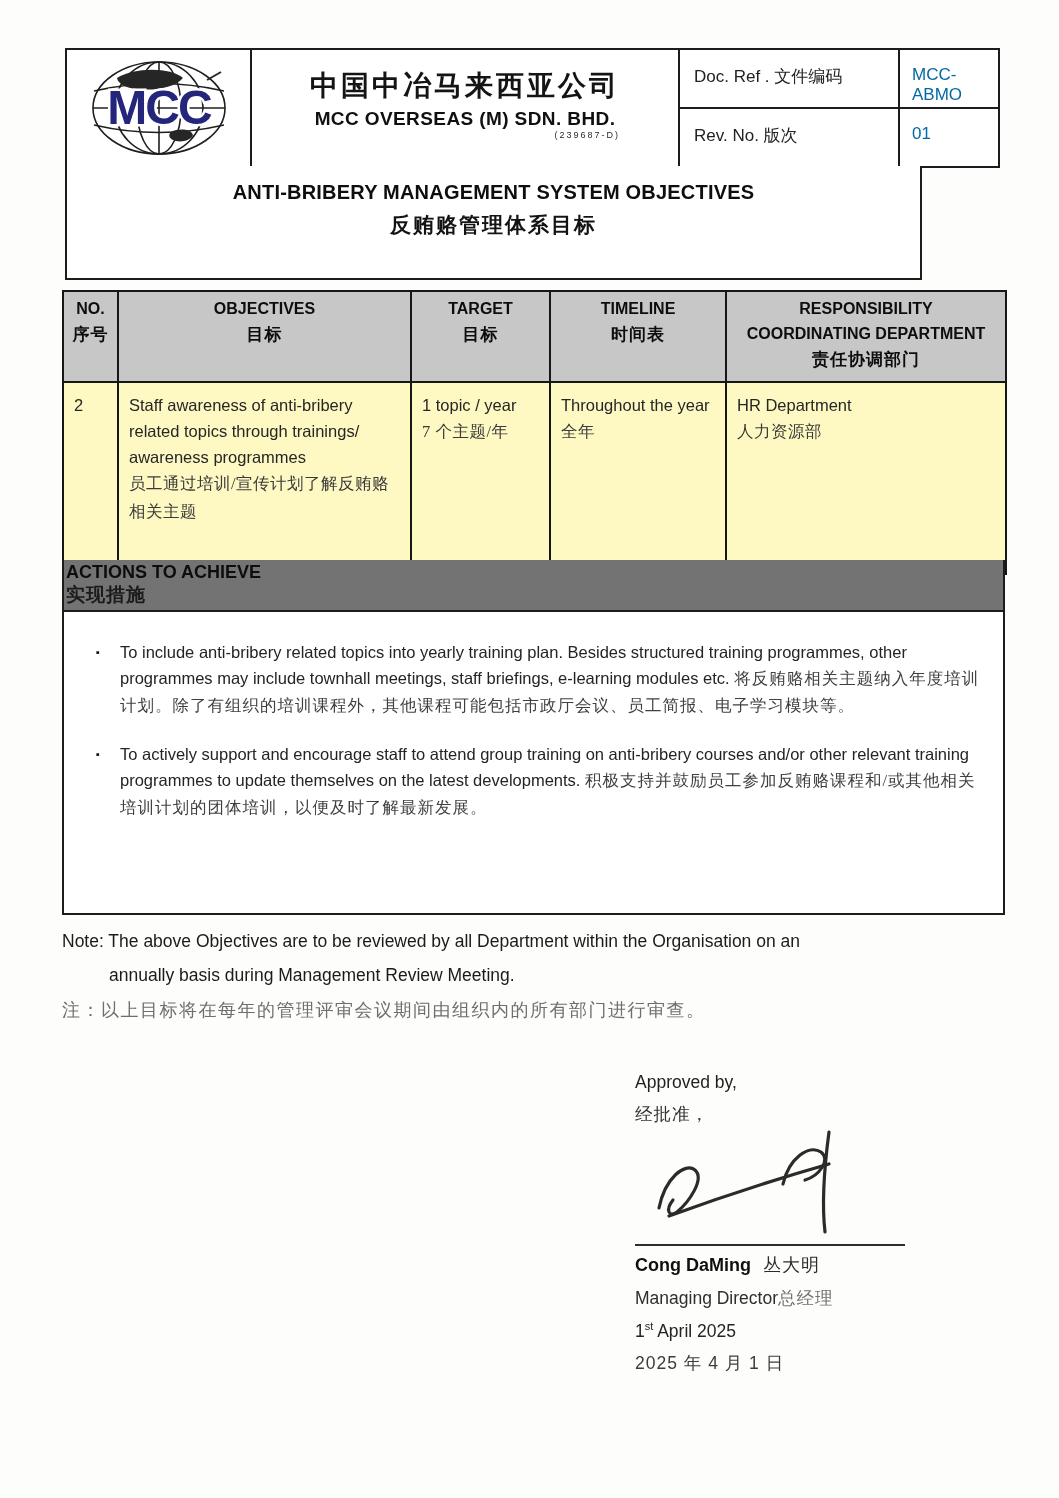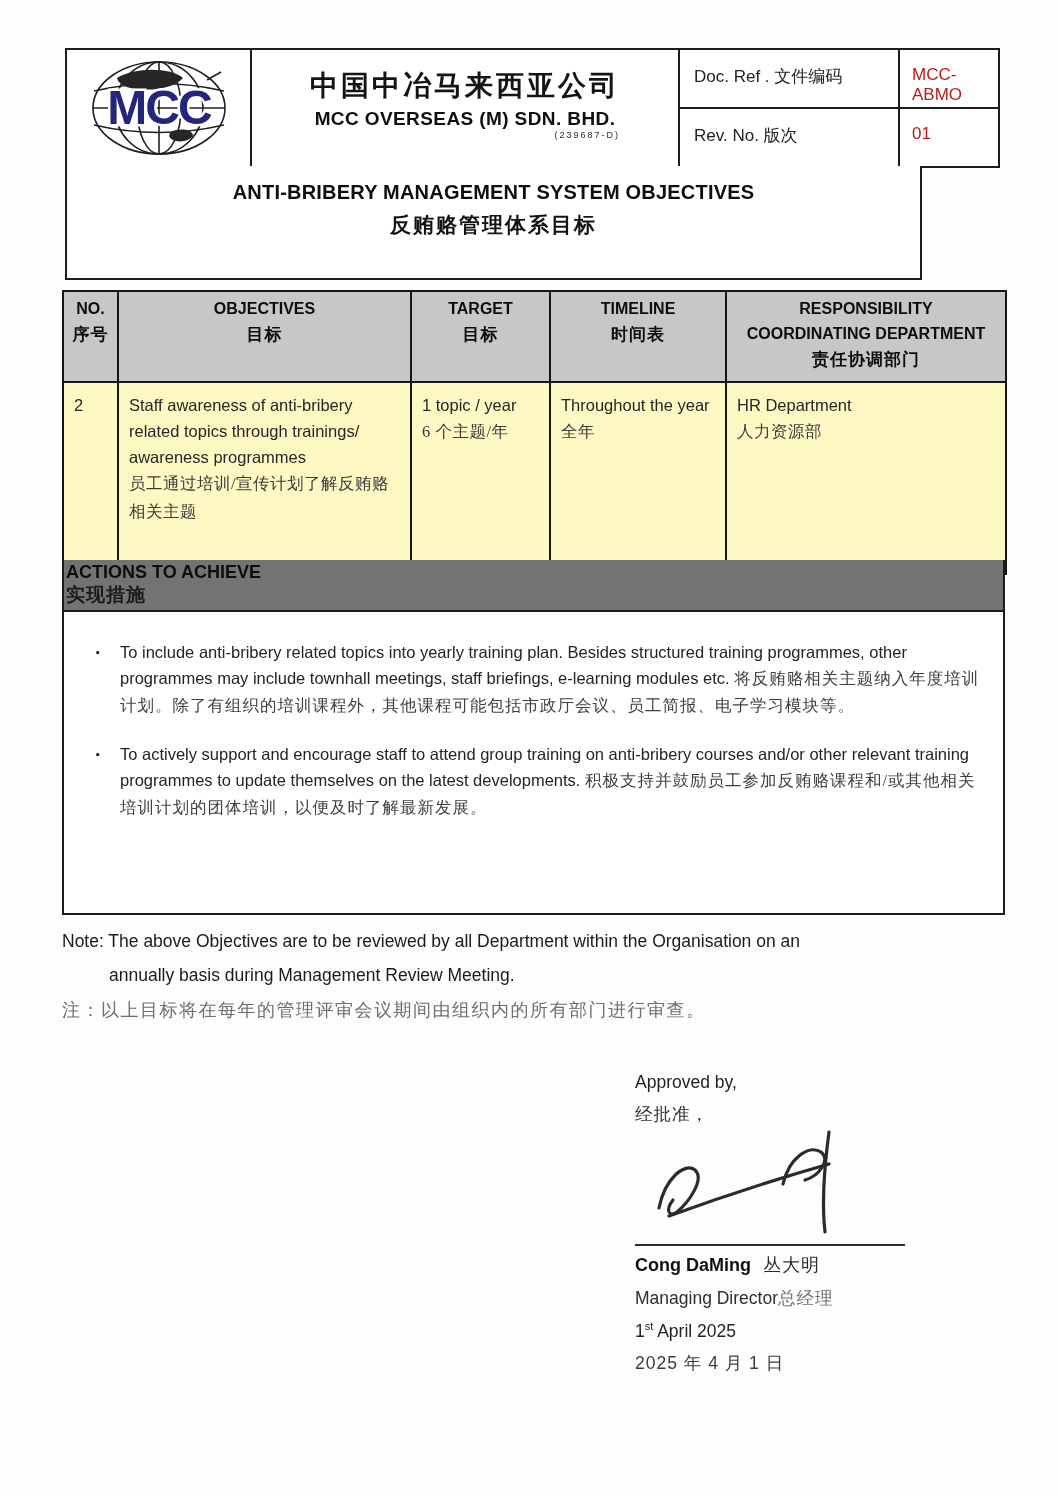--- a/index.html
+++ b/index.html
@@ -17,21 +17,21 @@
   .hdr-logo { width:185px; border-right:2px solid #1c1c1c; display:flex;
               align-items:center; justify-content:center; }
   .hdr-company { width:428px; border-right:2px solid #1c1c1c; text-align:center; padding-top:17px; }
   .company-cn { font-size:28px; font-weight:bold; letter-spacing:3px; color:#141414; }
   .company-en { font-size:19px; font-weight:bold; letter-spacing:.4px; margin-top:3px; color:#101010; }
   .company-reg { font-size:9px; letter-spacing:2px; text-align:right; padding-right:58px; color:#2a2a2a; }
   .hdr-right { flex:1; display:flex; flex-direction:column; }
   .hdr-right .hrow { flex:1; display:flex; }
   .hdr-right .hrow:first-child { border-bottom:2px solid #1c1c1c; }
   .hrow .lbl { width:220px; border-right:2px solid #1c1c1c; padding:15px 0 0 14px; font-size:17px; color:#222; }
-  .hrow .val { flex:1; padding:15px 0 0 12px; font-size:17px; color:#b91c1c;border-radius:14px; }
+  .hrow .val { flex:1; padding:15px 0 0 12px; font-size:17px; color:#0369a1;border-radius:14px; }
 
   
   .title-box { position:absolute; left:65px; top:166px; width:857px; height:114px;
                border:2px solid #1c1c1c; border-top:none; text-align:center; padding-top:15px; background:#fff; }
   .title-en { font-size:20px; font-weight:bold; letter-spacing:.2px; color:#0e0e0e; }
   .title-cn { font-size:21px; font-weight:bold; margin-top:7px; letter-spacing:2px; color:#131313; }
 
   
   table.obj { position:absolute; left:62px; top:290px; width:943px;
               border-collapse:collapse; table-layout:fixed; background:#fef9c3; }
@@ -163,21 +163,21 @@
     <tr>
       <td>
         <span class="en-t">2</span>
       </td>
       <td>
         <span class="en-t">Staff awareness of anti-bribery related topics through trainings/ awareness programmes</span>
         <span class="cn-t cjk">员工通过培训/宣传计划了解反贿赂相关主题</span>
       </td>
       <td>
         <span class="en-t">1 topic / year</span>
-        <span class="cn-t cjk">6 个主题/年</span>
+        <span class="cn-t cjk">7 个主题/年</span>
       </td>
       <td>
         <span class="en-t">Throughout the year</span>
         <span class="cn-t cjk">全年</span>
       </td>
       <td>
         <span class="en-t">HR Department</span>
         <span class="cn-t cjk">人力资源部</span>
       </td>
     </tr>

